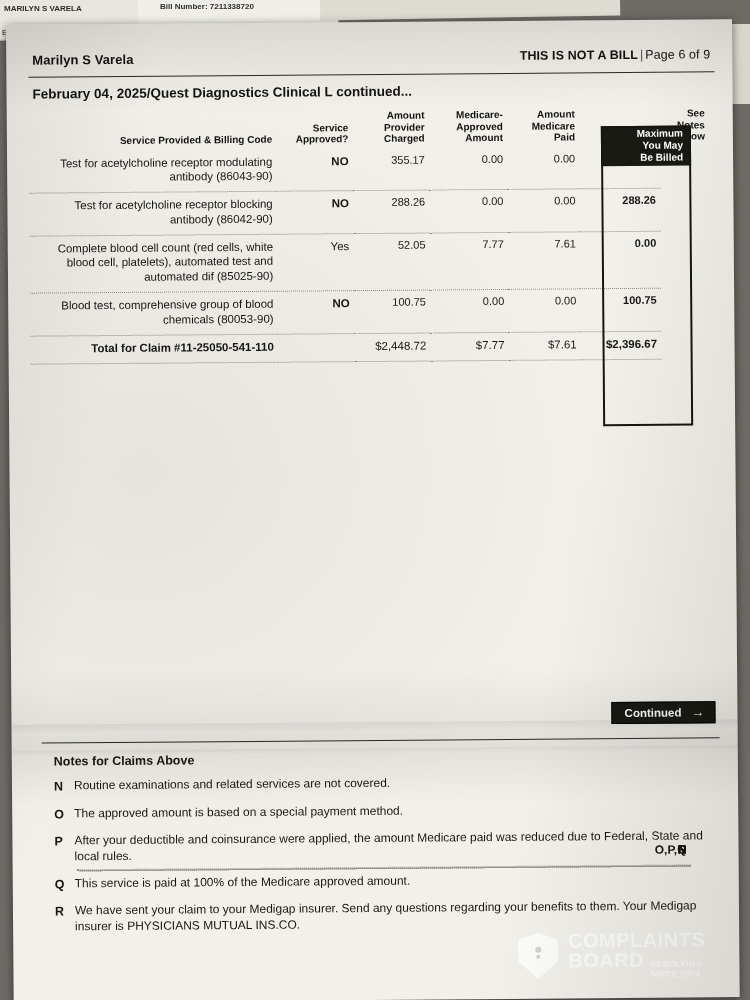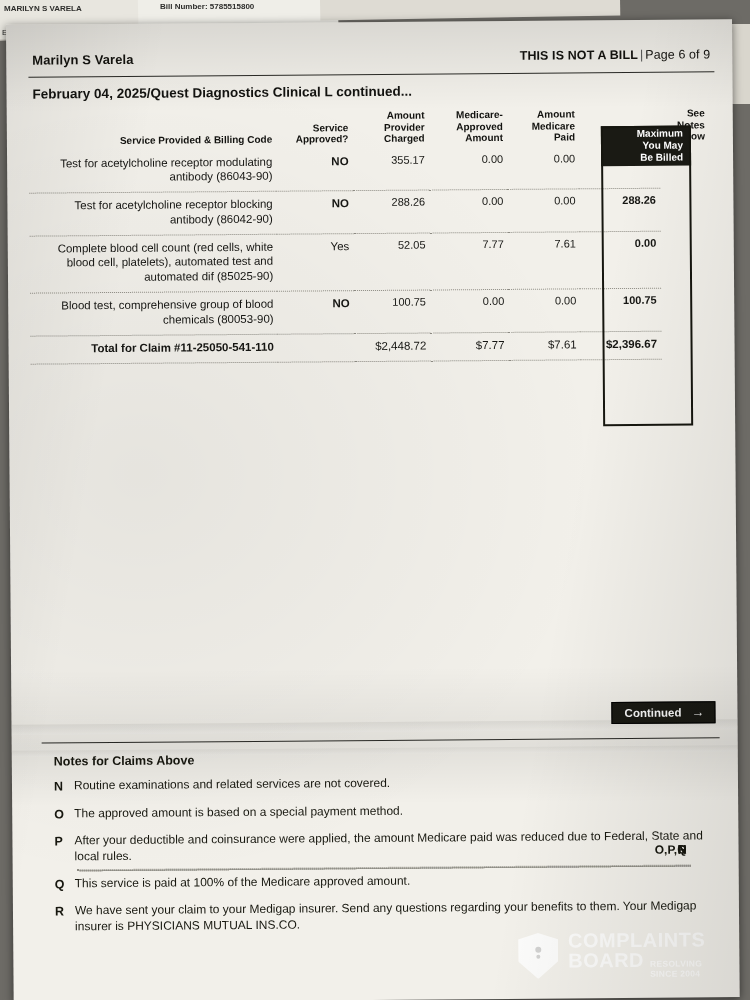--- a/index.html
+++ b/index.html
@@ -327,21 +327,21 @@
 </head>
 <body>
 
 <div class="bg-stack">
   <div class="bg-paper-a"></div>
   <div class="bg-paper-b"></div>
   <div class="bg-paper-c"></div>
   <div class="bg-paper-d"></div>
   <div class="bg-tiny-text bg-label-1">MARILYN S VARELA</div>
   <div class="bg-tiny-text bg-label-2">Enclosed</div>
-  <div class="bg-tiny-text bg-label-3">Bill Number: 5785515800</div>
+  <div class="bg-tiny-text bg-label-3">Bill Number: 7211338720</div>
 </div>
 
 <div class="sheet">
 
   <div class="fold-line fold-1"></div>
   <div class="fold-line fold-2"></div>
 
   <div class="doc-header">
     <div class="not-a-bill">
       <b>THIS IS NOT A BILL</b><span class="nb-sep">|</span><span>Page 6 of 9</span>

